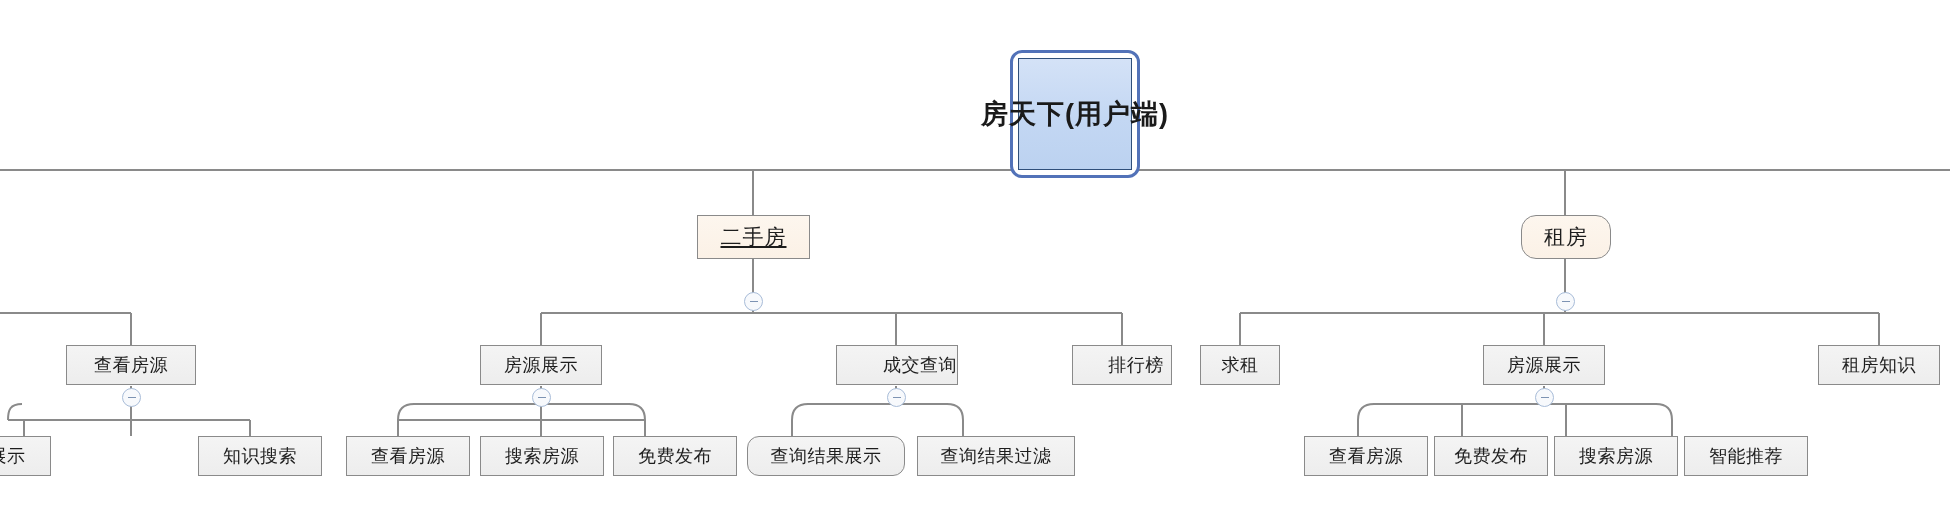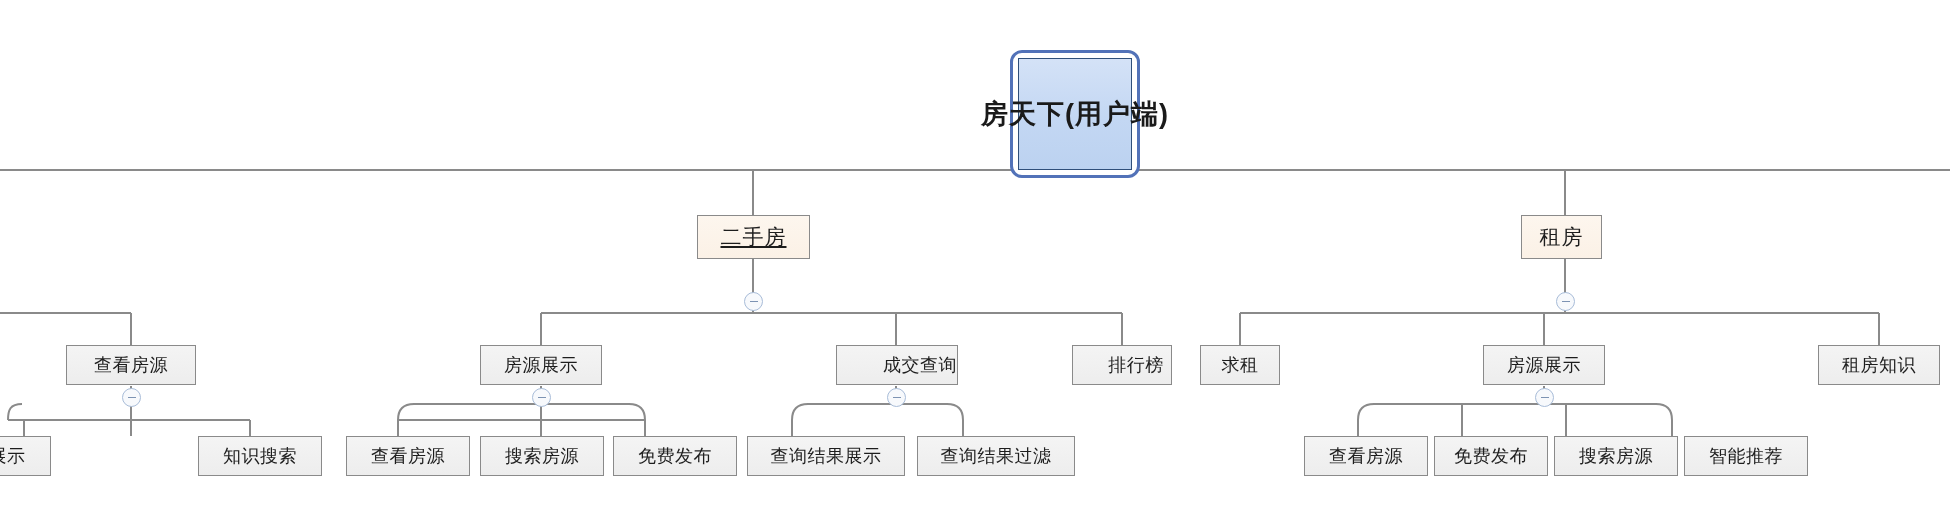--- a/index.html
+++ b/index.html
@@ -128,21 +128,21 @@
     </g>
   </svg>
 
   <div class="node root" style="left:1010px;top:25px;width:130px;height:128px;margin-top:25px;">
     <div class="inner">房天下(用户端)</div>
   </div>
 
   <div class="node lvl2" style="left:697px;top:215px;width:113px;height:44px;text-decoration:underline;">
     <span>二手房</span>
   </div>
-  <div class="node lvl2" style="left:1521px;top:215px;width:81px;height:44px;">
+  <div class="node lvl2" style="left:1521px;top:215px;width:90px;height:44px;border-radius:15px;">
     <span>租房</span>
   </div>
 
   <div class="node lvl3" style="left:66px;top:345px;width:130px;height:40px;">
     <span>查看房源</span>
   </div>
   <div class="node lvl3" style="left:480px;top:345px;width:122px;height:40px;">
     <span>房源展示</span>
   </div>
   <div class="node lvl3" style="left:836px;top:345px;width:122px;height:40px;justify-content:flex-end;">
@@ -171,21 +171,21 @@
   <div class="node lvl4" style="left:346px;top:436px;width:124px;height:40px;">
     <span>查看房源</span>
   </div>
   <div class="node lvl4" style="left:480px;top:436px;width:124px;height:40px;">
     <span>搜索房源</span>
   </div>
   <div class="node lvl4" style="left:613px;top:436px;width:124px;height:40px;">
     <span>免费发布</span>
   </div>
 
-  <div class="node lvl4" style="left:747px;top:436px;width:158px;height:40px;">
+  <div class="node lvl4" style="left:747px;top:436px;width:158px;height:40px;border-radius:12px;">
     <span>查询结果展示</span>
   </div>
   <div class="node lvl4" style="left:917px;top:436px;width:158px;height:40px;">
     <span>查询结果过滤</span>
   </div>
 
   <div class="node lvl4" style="left:1304px;top:436px;width:124px;height:40px;">
     <span>查看房源</span>
   </div>
   <div class="node lvl4" style="left:1434px;top:436px;width:114px;height:40px;">

